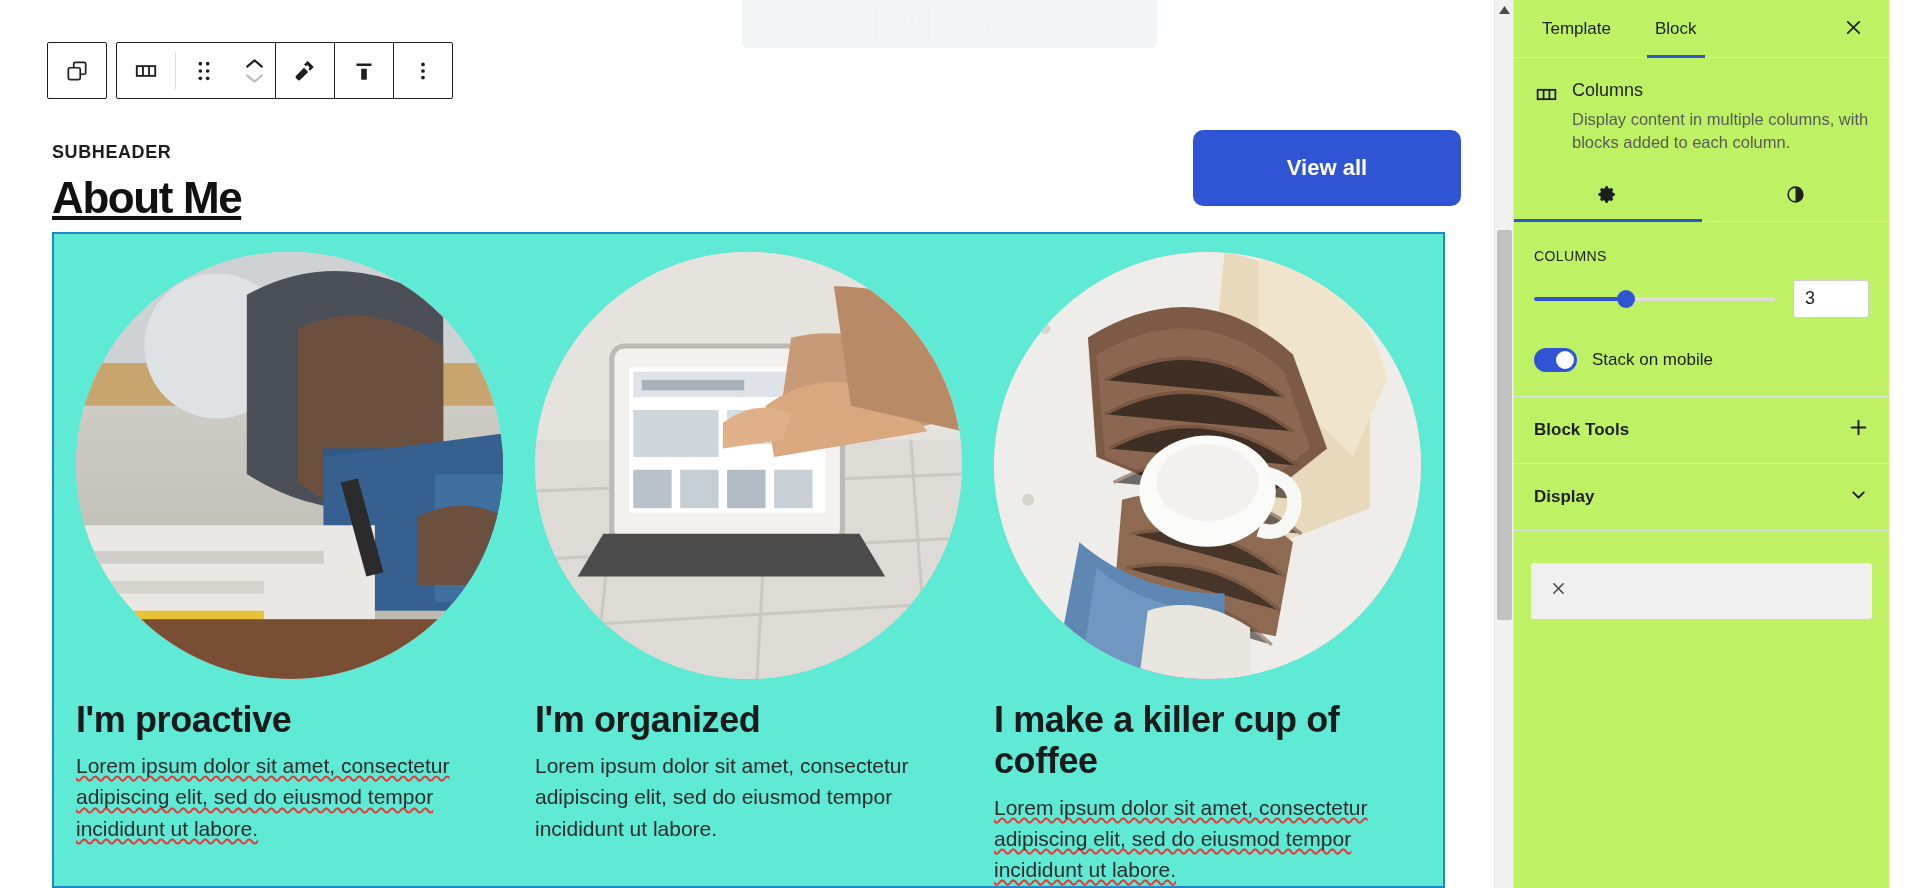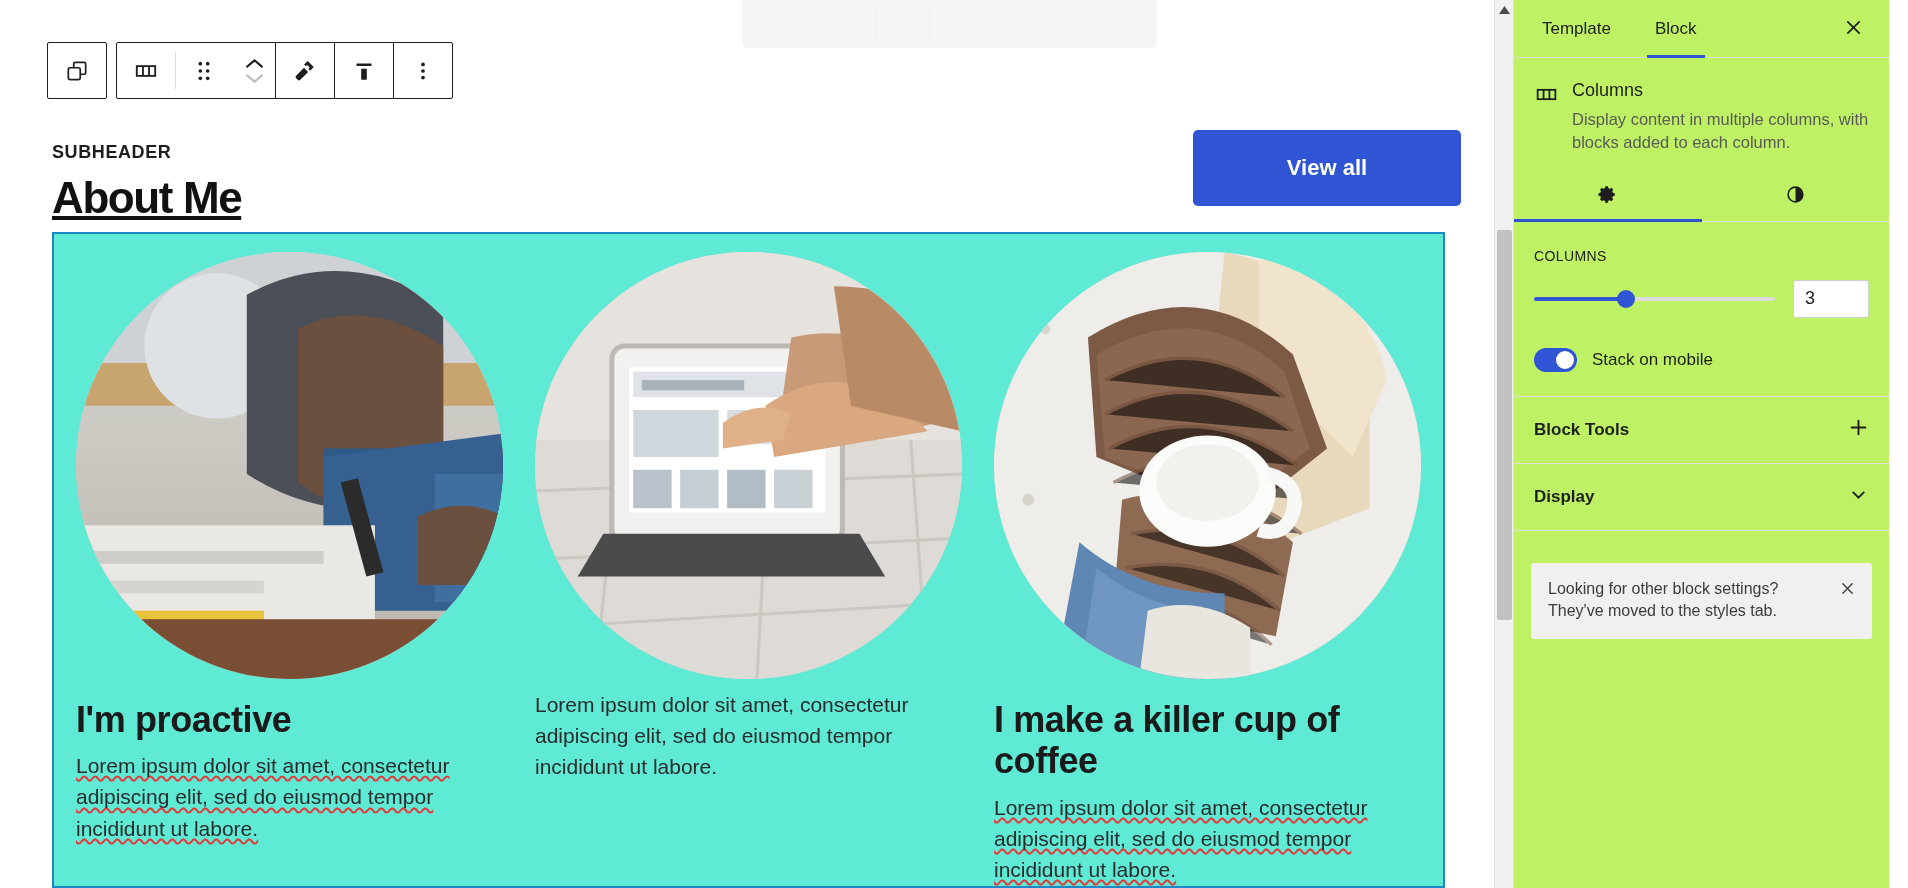--- a/index.html
+++ b/index.html
@@ -87,21 +87,21 @@
   }
   .page-title {
     margin: 11px 0 0 0;
     font-size: 44px; font-weight: 700; letter-spacing: -1.4px;
     color: #111; line-height: 1.08; text-decoration: underline;
   }
   .viewall-btn {
     position: absolute; top: 130px; right: 52px;
     width: 268px; height: 76px;
     background: #2f55d4;
-    color: #fff; border: none; border-radius: 5px;
+    color: #fff; border: none; border-radius: 10px;
     font-size: 22px; font-weight: 700;
     cursor: pointer;
     display: flex; align-items: center; justify-content: center;
   }
 
   
   .columns-block {
     position: absolute; top: 232px; left: 52px;
     width: 1393px; height: 656px;
     border: 2px solid #1e88c7;
@@ -402,20 +402,21 @@
             <rect x="34" y="51" width="9" height="9" fill="#c6ced5"></rect>
             <rect x="45" y="51" width="9" height="9" fill="#b2bcc4"></rect>
             <rect x="56" y="51" width="9" height="9" fill="#c9d1d7"></rect>
             <path d="M16 66 l60 0 6 10 -72 0z" fill="#4b4b4b"></path>
             <path d="M60 20 q18 -4 34 8 l0 12 q-20 6 -36 -6 z" fill="#c99a78"></path>
             <path d="M54 36 q14 -10 30 -2 l8 8 -36 6z" fill="#d9a87f"></path>
             <path d="M44 40 q8 -6 16 -2 l-2 6 -14 2z" fill="#e0b189"></path>
             <path d="M70 8 q20 0 30 14 l0 20 -26 -6 z" fill="#b98a66"></path>
           </svg>
         </div>
+        <h2 class="col-h">I'm organized</h2>
         <p class="col-p">Lorem ipsum dolor sit amet, consectetur adipiscing elit, sed do eiusmod tempor incididunt ut labore.</p>
       </div>
 
       <div class="col">
         <div class="col-img">
           <svg viewBox="0 0 100 100" preserveAspectRatio="xMidYMid slice" aria-hidden="true">
             <rect width="100" height="100" fill="#efede9"></rect>
             <g fill="#d8d4cd">
               <circle cx="12" cy="18" r="1.2"></circle>
                 <circle cx="26" cy="40" r="1"></circle>
@@ -542,21 +543,20 @@
     <div class="sb-row">
       <span class="sb-row-title">Display</span>
       <span>
         <svg width="21" height="21" viewBox="0 0 20 20" fill="none" stroke="#1e1e1e" stroke-width="1.8" stroke-linecap="round" stroke-linejoin="round">
           <polyline points="5,8 10,13 15,8"></polyline>
         </svg>
       </span>
     </div>
 
     <div class="sb-notice">
-      <p>Looking for other block settings? They've moved to the styles tab.</p>
       <button class="notice-close">
         <span>
           <svg width="17" height="17" viewBox="0 0 20 20" fill="none" stroke="#3c3c3c" stroke-width="1.6" stroke-linecap="round">
             <line x1="4.5" y1="4.5" x2="15.5" y2="15.5"></line>
               <line x1="15.5" y1="4.5" x2="4.5" y2="15.5"></line>
           </svg>
         </span>
       </button>
     </div>
   </aside>

